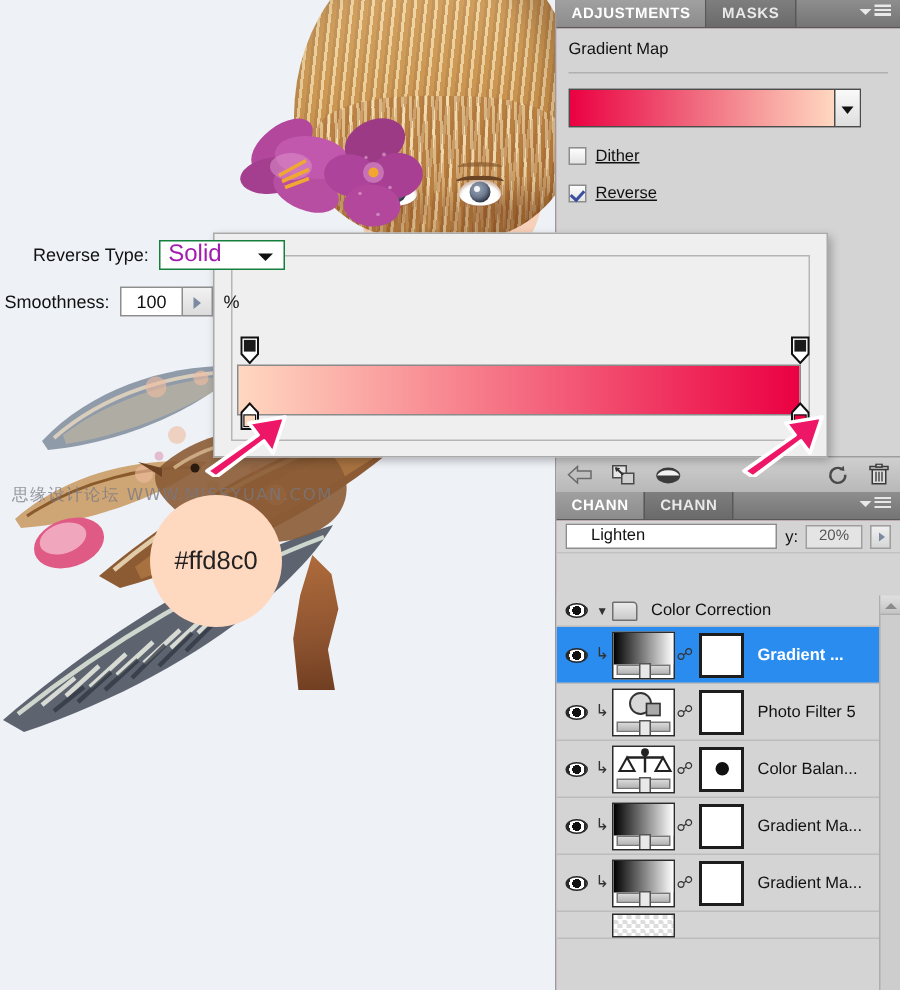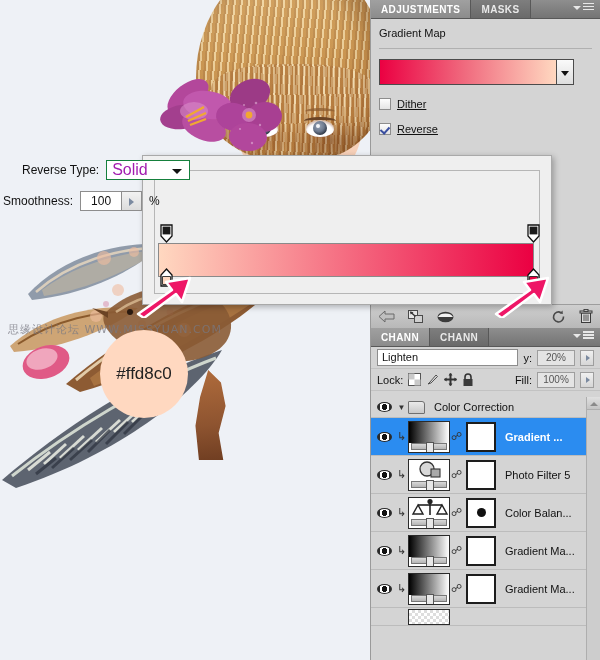--- a/index.html
+++ b/index.html
@@ -324,21 +324,21 @@
   .lrow {
     display: flex; align-items: center;
     padding: 3px 6px; gap: 5px;
     font-size: 11px; color: #111;
     border-bottom: 1px solid #c2c2c2;
     height: 22px;
   }
   .lsel {
     flex: 1; height: 17px;
     background: #fff; border: 1px solid #8d8d8d;
-    font-size: 11px; line-height: 15px; padding-left: 4px;
+    font-size: 11px; line-height: 15px; padding-left: 16px;
     position: relative; color: #111;
   }
   .numfield {
     width: 38px; height: 16px;
     background: #e4e4e4; border: 1px solid #9e9e9e;
     font-size: 10px; line-height: 14px; text-align: center; color: #555;
   }
   .spinBtn {
     width: 14px; height: 16px;
     background: linear-gradient(#f0f0f0,#d6d6d6);
@@ -687,43 +687,20 @@
     </div>
 
     <div id="layersPanel">
       <div class="lrow">
         <div class="lsel">Lighten</div>
         <span>y:</span>
         <div class="numfield">20%</div>
         <div class="spinBtn"></div>
       </div>
 
-      <div class="lrow">
-        <span>Lock:</span>
-        <svg width="13" height="13" viewBox="0 0 13 13">
-          <rect x="0.5" y="0.5" width="12" height="12" fill="#fff" stroke="#555"></rect>
-          <rect x="0.5" y="0.5" width="6" height="6" fill="#c9c9c9"></rect>
-          <rect x="6.5" y="6.5" width="6" height="6" fill="#c9c9c9"></rect>
-        </svg>
-        <svg width="13" height="13" viewBox="0 0 13 13">
-          <path d="M2 11 L4 9 L10 2 L11.5 3.5 L5 10 Z" fill="#d8d8d8" stroke="#444" stroke-width=".9"></path>
-        </svg>
-        <svg width="13" height="13" viewBox="0 0 13 13">
-          <path d="M6.5 0.5 V12.5 M0.5 6.5 H12.5" stroke="#333" stroke-width="2"></path>
-          <path d="M6.5 0 L4.5 2.6 H8.5 Z M6.5 13 L4.5 10.4 H8.5 Z M0 6.5 L2.6 4.5 V8.5 Z M13 6.5 L10.4 4.5 V8.5 Z" fill="#333"></path>
-        </svg>
-        <svg width="12" height="14" viewBox="0 0 12 14">
-          <path d="M3 6 V4 A3 3 0 0 1 9 4 V6" stroke="#333" stroke-width="1.6" fill="none"></path>
-          <rect x="1.5" y="6" width="9" height="7" fill="#3a3a3a"></rect>
-        </svg>
-        <span class="spacer" style="flex:1"></span>
-        <span>Fill:</span>
-        <div class="numfield">100%</div>
-        <div class="spinBtn"></div>
-      </div>
 
       <div id="layerList">
         <div class="groupRow">
           <span class="eyeCell">
             <span class="eyeIcon"></span>
           </span>
           <span class="twisty">▼</span>
           <span class="folderIcon"></span>
           <span class="lname">Color Correction</span>
         </div>

